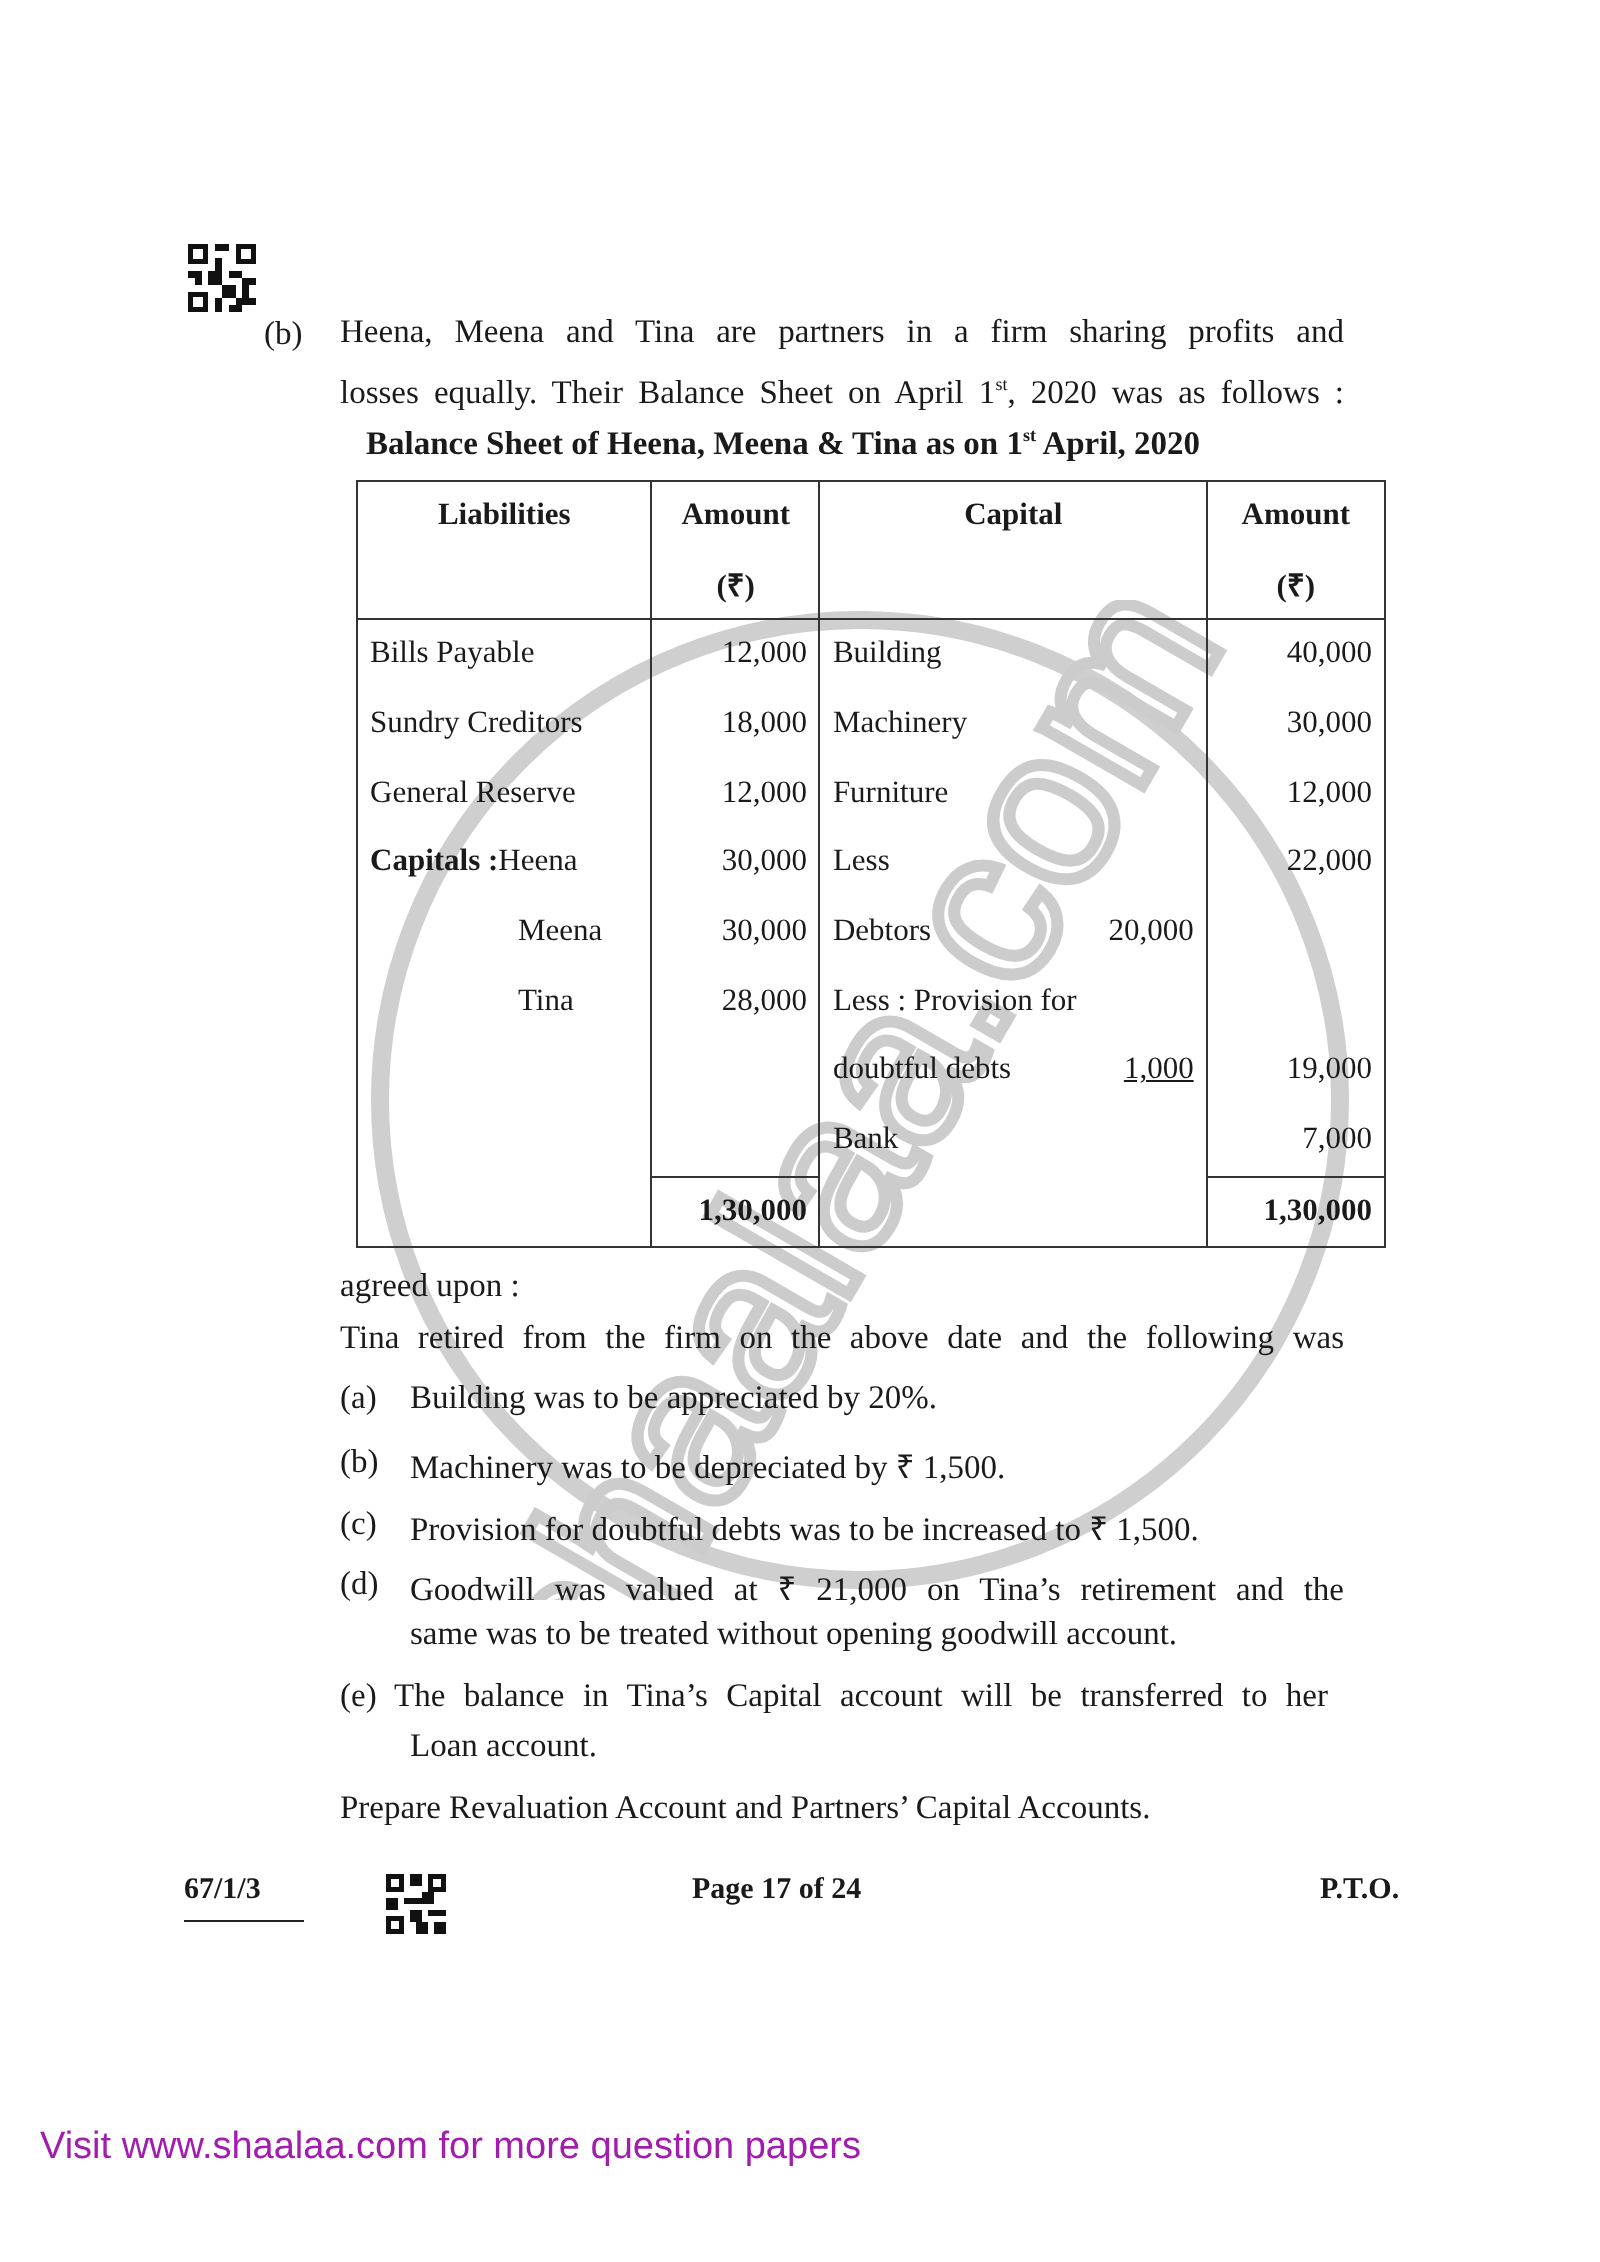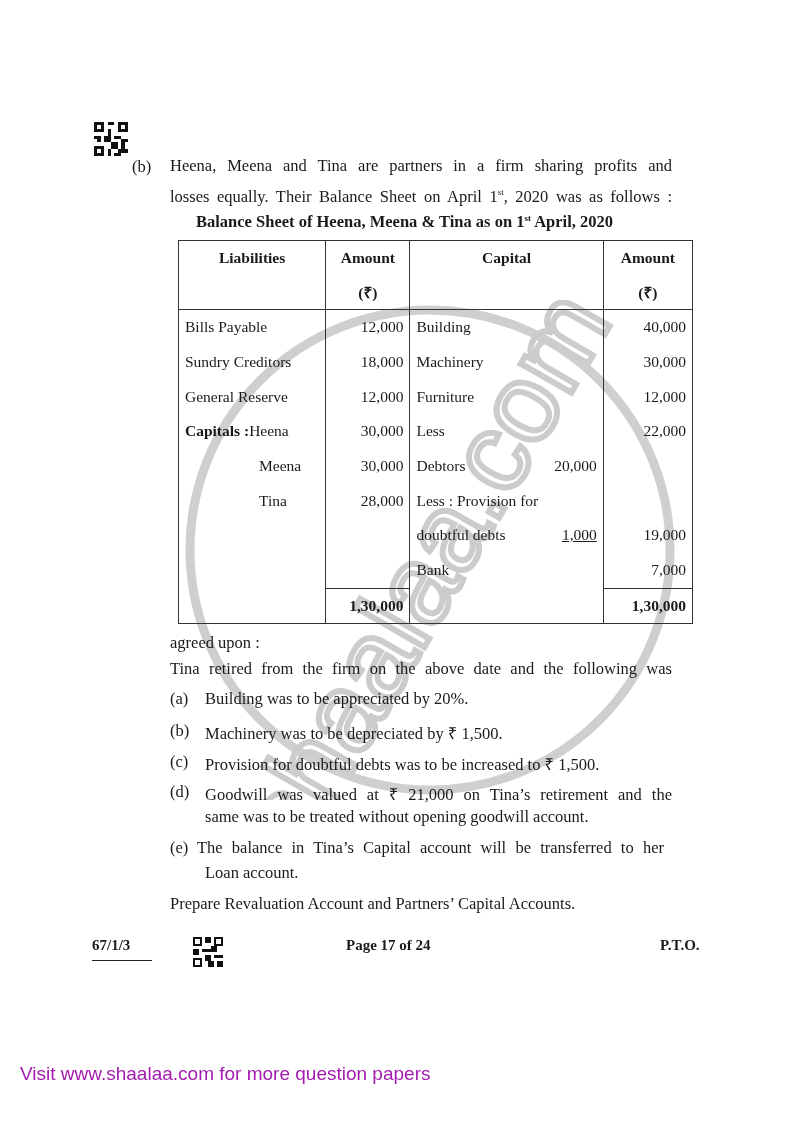--- a/index.html
+++ b/index.html
@@ -2,21 +2,21 @@
 <html><head>
 <meta charset="utf-8">
 <style>
   html, body { margin:0; padding:0; }
   body { width:800px; height:1131px; background:#ffffff; position:relative; overflow:hidden;
          font-family:"DejaVu Serif","Liberation Serif",serif; color:#1a1a1a; }
   .qr { position:absolute; width:34px; height:34px; }
   .qr svg { width:100%; height:100%; display:block; }
   .para { position:absolute; font-family:"Liberation Serif",serif; font-size:16.5px; line-height:26px; }
   .label { position:absolute; font-family:"Liberation Serif",serif; font-size:16.5px; }
-  .title { position:absolute; left:196px; top:212px; font-family:"Liberation Serif",serif; font-weight:bold; font-size:16.5px; }
+  .title { position:absolute; left:183px; top:212px; font-family:"Liberation Serif",serif; font-weight:bold; font-size:16.5px; }
   sup { font-size:9px; }
   table.bs { position:absolute; left:178px; top:240px; width:515px; border-collapse:collapse;
              font-family:"Liberation Serif",serif; font-size:15.5px; }
   table.bs td, table.bs th { border-left:1.5px solid #333; border-right:1.5px solid #333; padding:0 6px; }
   table.bs th { font-weight:bold; height:34px; vertical-align:middle; }
   .hdrbottom td, .hdrbottom th { border-bottom:1.5px solid #333; }
   .outer { border:1.5px solid #333; }
   table.bs tr.row td { height:34.7px; }
   .r { text-align:right; }
   .c { text-align:center; }

